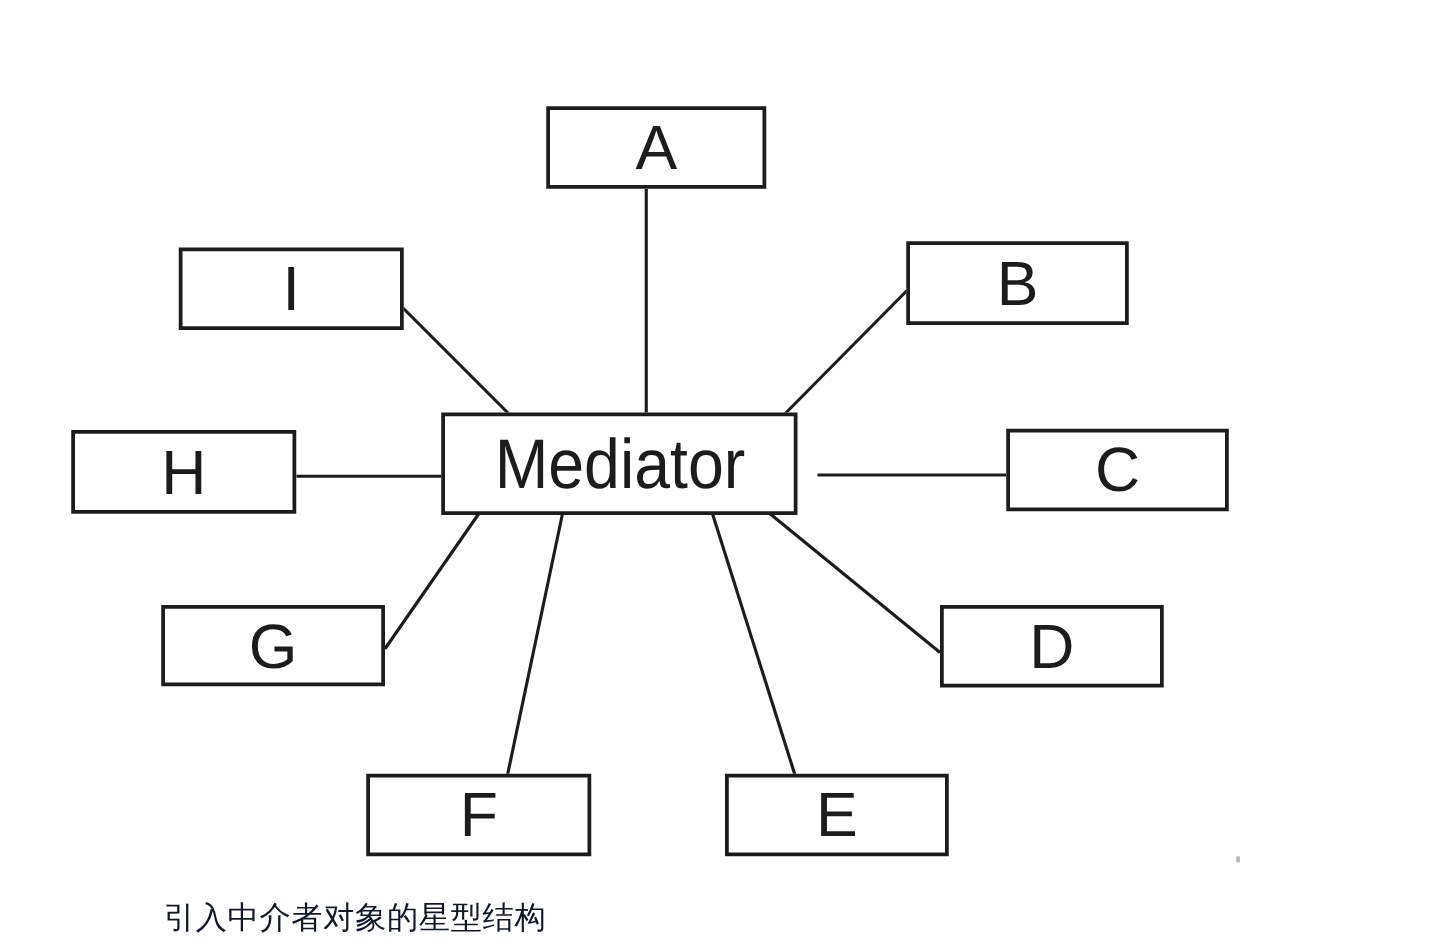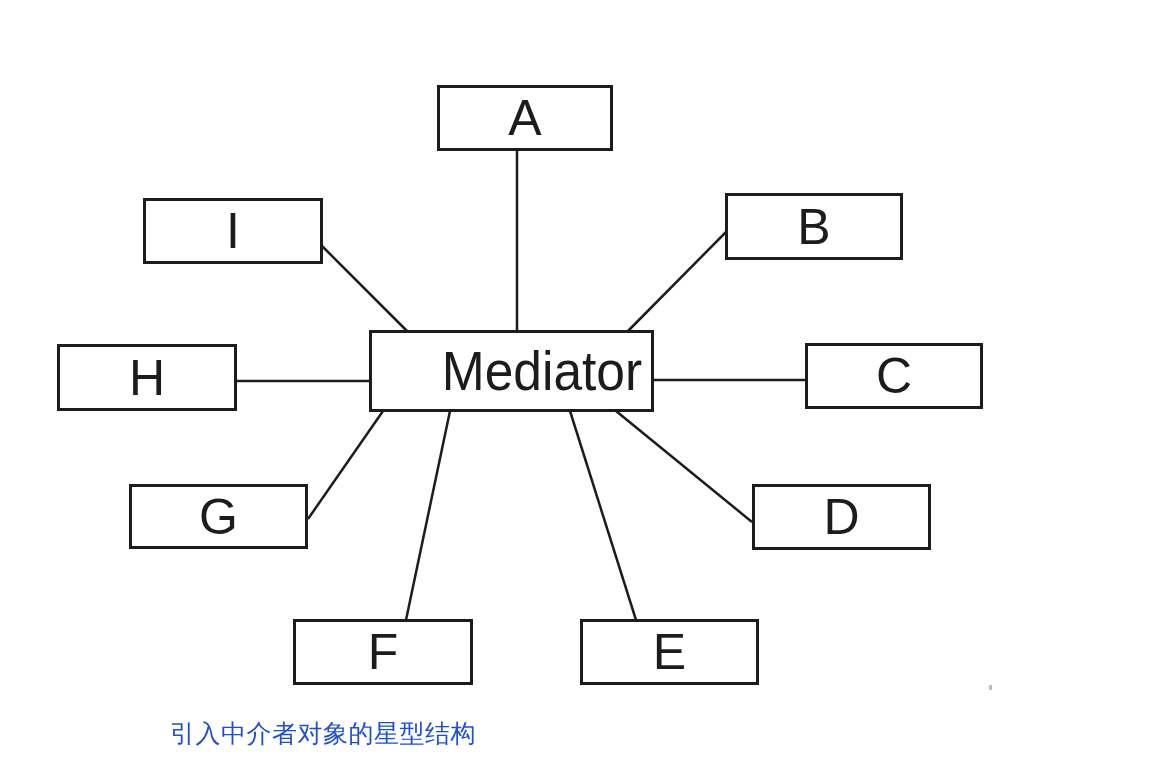--- a/index.html
+++ b/index.html
@@ -13,21 +13,21 @@
     position:absolute;box-sizing:border-box;
     border:3px solid #1c1c1c;background:#ffffff;
     display:flex;align-items:center;justify-content:center;
     color:#1c1c1c;
   }
   .node .lbl{font-size:50px;line-height:1;display:inline-block;}
   .node.center .lbl{font-size:56px;transform:scaleX(.92);}
   .caption{
     position:absolute;left:131px;top:717px;
     font-family:"DejaVu Serif","Liberation Serif",serif;
-    font-size:25px;color:#1d4ed8;letter-spacing:0.5px;white-space:nowrap;margin-left:39px;
+    font-size:25px;color:#0f172a;letter-spacing:0.5px;white-space:nowrap;
   }
   .speck{
     position:absolute;width:3px;height:5px;background:#b9b9b9;border-radius:1px;
   }
 </style>
 </head>
 <body>
 
 <div class="stage">
   <svg class="edges" id="edges" xmlns="http://www.w3.org/2000/svg">
@@ -35,21 +35,21 @@
       <line x1="628" y1="331" x2="726" y2="232" stroke="#1c1c1c" stroke-width="2.5"></line>
       <line x1="654" y1="380" x2="805" y2="380" stroke="#1c1c1c" stroke-width="2.5"></line>
       <line x1="616" y1="411" x2="752" y2="522" stroke="#1c1c1c" stroke-width="2.5"></line>
       <line x1="570" y1="411" x2="636" y2="620" stroke="#1c1c1c" stroke-width="2.5"></line>
       <line x1="450" y1="411" x2="406" y2="620" stroke="#1c1c1c" stroke-width="2.5"></line>
       <line x1="383" y1="411" x2="308" y2="519" stroke="#1c1c1c" stroke-width="2.5"></line>
       <line x1="370" y1="381" x2="237" y2="381" stroke="#1c1c1c" stroke-width="2.5"></line>
       <line x1="407" y1="331" x2="322" y2="246" stroke="#1c1c1c" stroke-width="2.5"></line>
     </svg>
   <div id="nodes">
-      <div class="node center" style="left: 369px; top: 330px; width: 285px; height: 82px; justify-content: flex-end;">
+      <div class="node center" style="left: 353px; top: 330px; width: 285px; height: 82px;">
         <span class="lbl">Mediator</span>
       </div>
       <div class="node" style="left: 437px; top: 85px; width: 176px; height: 66px;">
         <span class="lbl">A</span>
       </div>
       <div class="node" style="left: 725px; top: 193px; width: 178px; height: 67px;">
         <span class="lbl">B</span>
       </div>
       <div class="node" style="left: 805px; top: 343px; width: 178px; height: 66px;">
         <span class="lbl">C</span>

